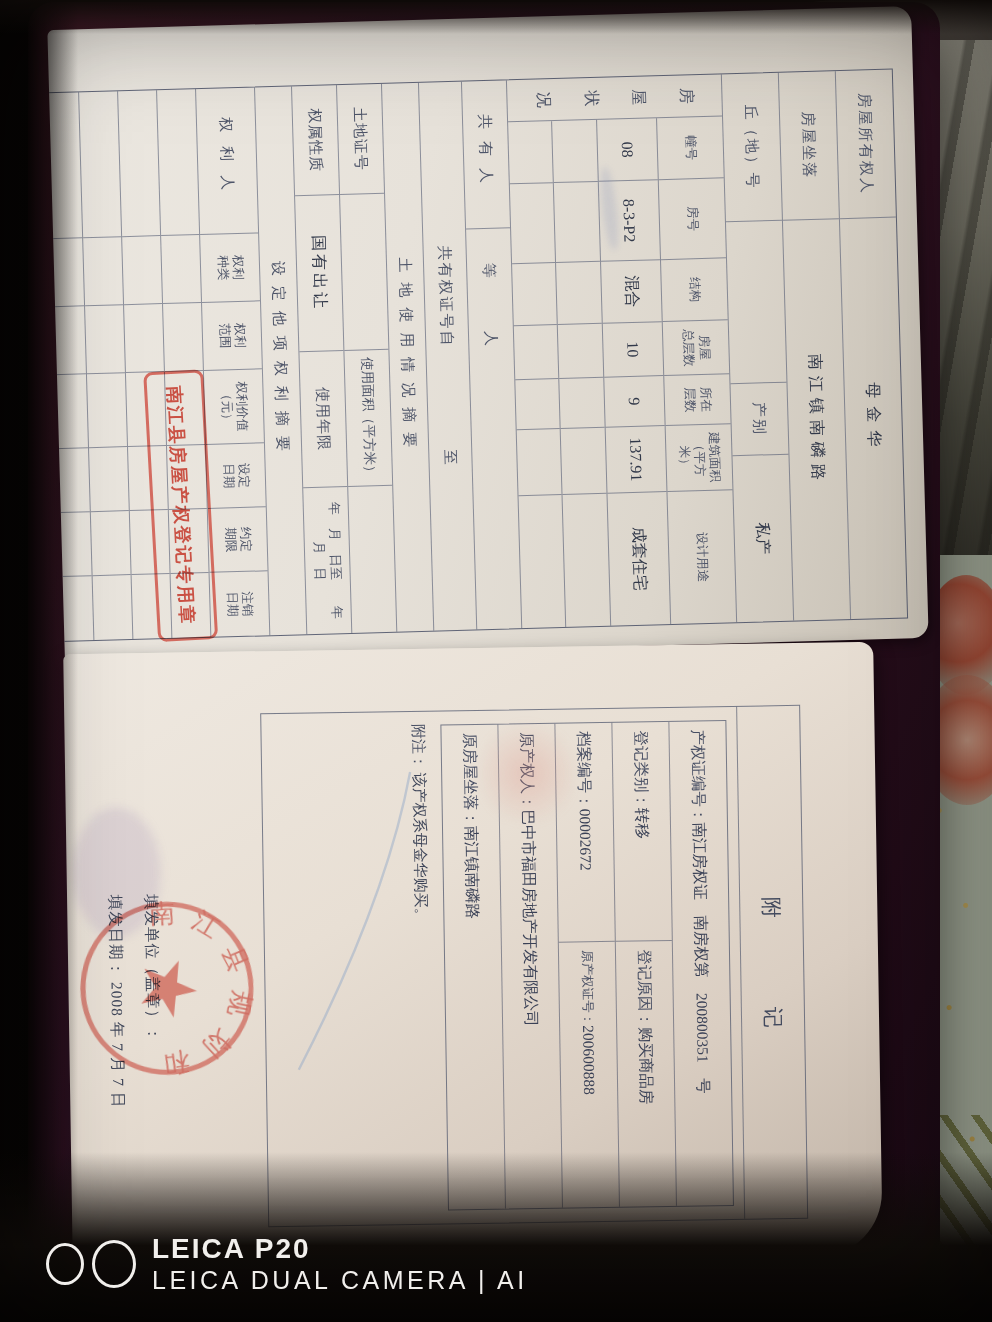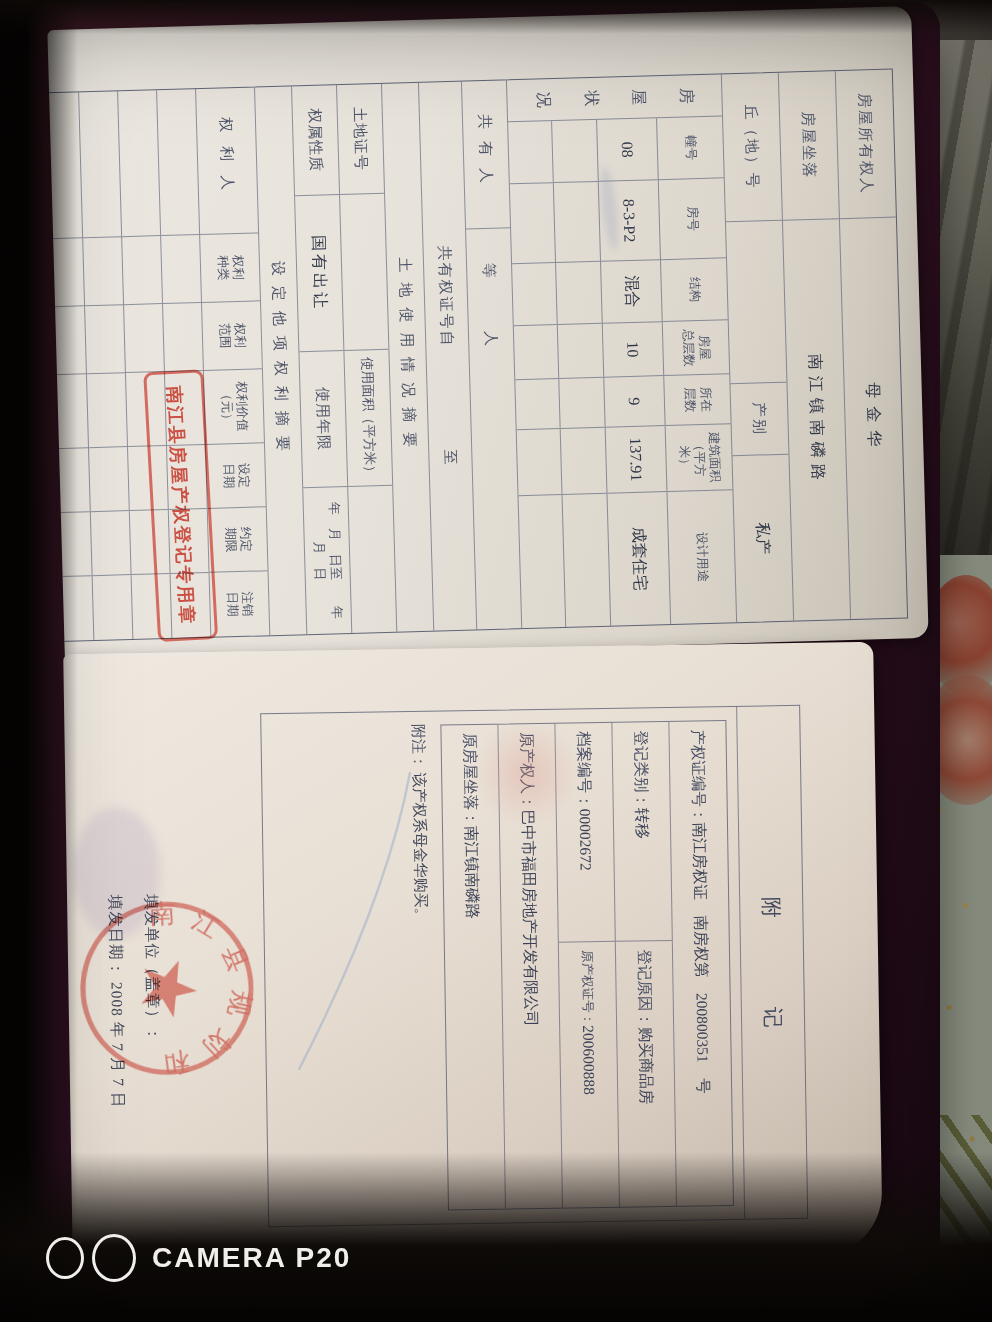--- a/index.html
+++ b/index.html
@@ -369,17 +369,18 @@
   <div class="shadeL"></div>
   <div class="shadeT"></div>
   <div class="shadeB"></div>
 
   <div class="wm">
     <div class="rings">
       <span class="ring1"></span>
       <span class="ring2"></span>
     </div>
     <div>
-      <div class="wm-l1">CAMERA P20</div>
+      <div class="wm-l1">LEICA P20</div>
+      <div class="wm-l2">LEICA DUAL CAMERA | AI</div>
     </div>
   </div>
 
 </div>
 
 </body></html>

